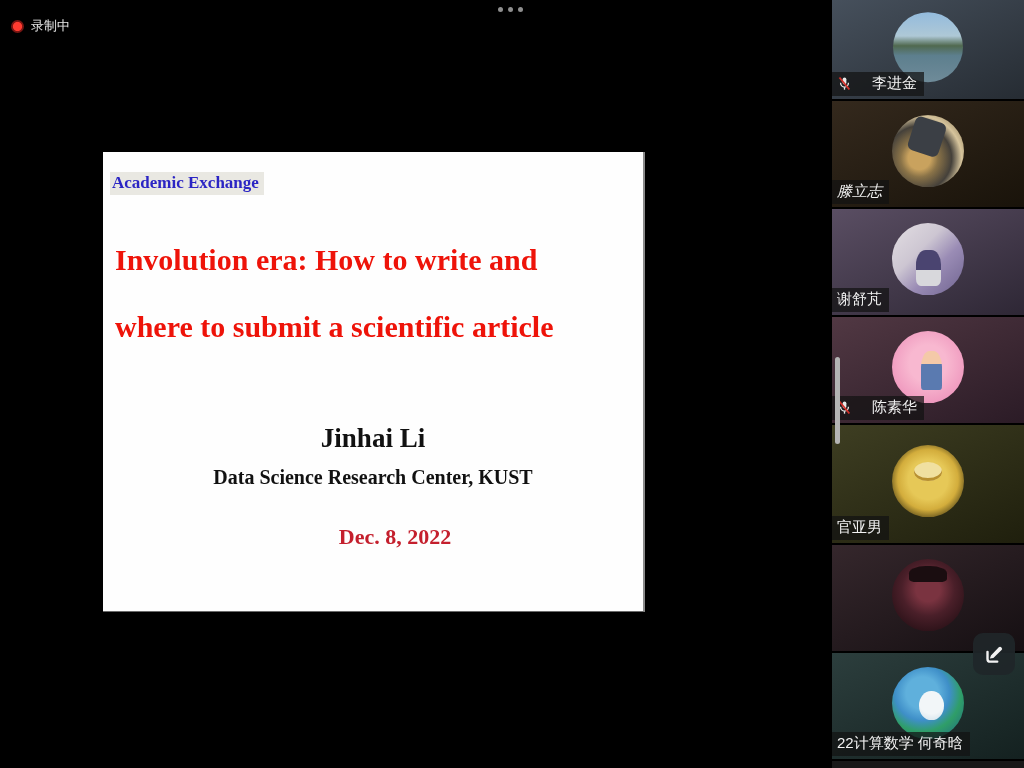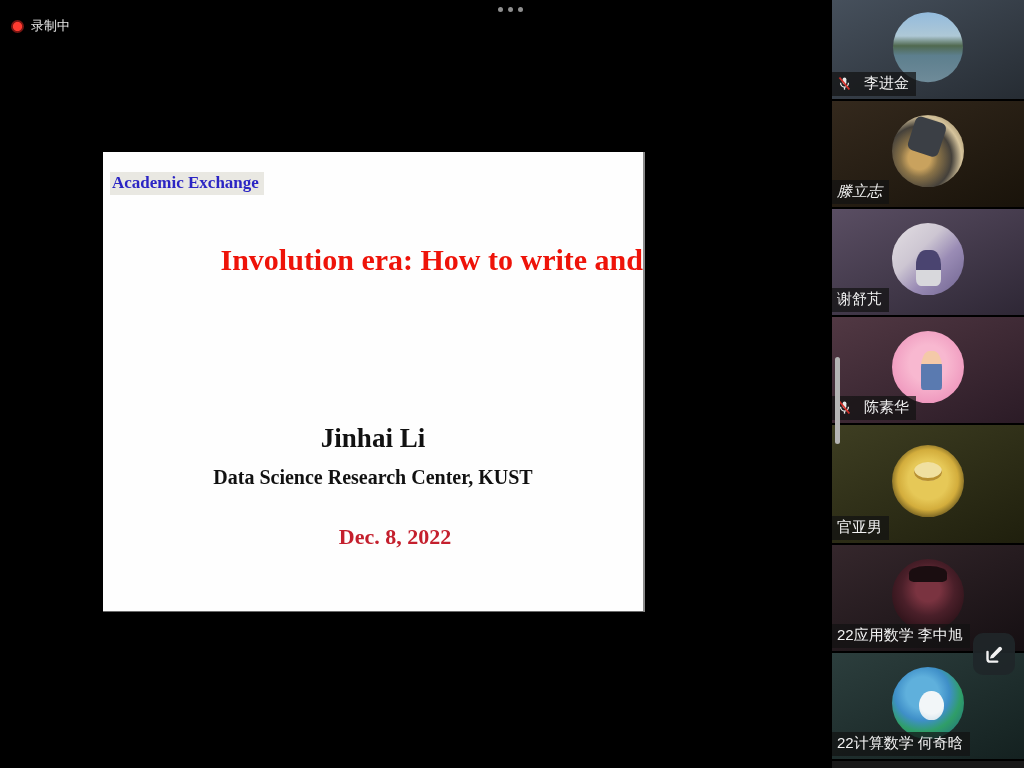--- a/index.html
+++ b/index.html
@@ -18,22 +18,22 @@
 
   #notif-dot { position:absolute; left:1009px; top:4px; width:9px; height:9px; border-radius:50%;
                background:radial-gradient(circle at 45% 40%, #ffc83c 0 45%, #d2691e 80%, #8a3a10 100%); }
 
   
   #slide { position:absolute; left:103px; top:152px; width:542px; height:460px; background:#fefefe;
            border-right:2px solid #8a8a8a; border-bottom:1px solid #6a6a6a;
            font-family:"Liberation Serif","DejaVu Serif",serif; }
   #slide-badge { position:absolute; left:7px; top:20px; font-size:17px; font-weight:bold;
                  color:#2b25c4; background:#e9e8e2; padding:1px 5px 2px 2px; }
-  #slide-title { position:absolute; top:74px; left:0; width:100%; text-align:right;
-                 font-size:30px; line-height:67px; font-weight:bold; color:#ee1309; }
+  #slide-title { position:absolute; top:74px; left:0; width:100%; text-align:left;
+                 font-size:30px; line-height:67px; font-weight:bold; color:#ee1309;padding-left:12px; }
   #slide-author { position:absolute; top:271px; width:100%; text-align:center;
                   font-size:27px; font-weight:bold; color:#111; }
   #slide-affil { position:absolute; top:314px; width:100%; text-align:center;
                  font-size:20px; font-weight:bold; color:#111; }
   #slide-date { position:absolute; top:372px; width:100%; text-align:center;
                 font-size:22px; font-weight:bold; color:#c41f2d;padding-left:44px; }
 
   
   #sidebar { position:absolute; left:832px; top:0; width:192px; height:768px;
              display:flex; flex-direction:column; gap:2px; background:#000; }
@@ -64,21 +64,21 @@
   .t5 .avatar { background:radial-gradient(circle at 50% 48%,#e6c857 0 38%,#d3ad3c 58%,#453a14 82%,#181405 100%); }
   .t5 .avatar::after { content:""; position:absolute; left:30%; top:24%; width:40%; height:26%;
     background:#f0e0a0; border-radius:50%; box-shadow:inset 0 -3px 0 #b89030; }
   .t6 .avatar { background:radial-gradient(circle at 50% 42%,#7a3340 0 22%,#4a1f29 48%,#17090d 100%); }
   .t6 .avatar::after { content:""; position:absolute; left:24%; top:10%; width:52%; height:22%;
     background:#1a0d10; border-radius:45% 45% 20% 20%; }
   .t7 .avatar { background:radial-gradient(circle at 42% 36%,#5fb0dc 0 26%,#3f8fc8 44%,#2f9e68 62%,#1c5f8a 100%); }
   .t7 .avatar::after { content:""; position:absolute; left:38%; top:34%; width:34%; height:40%;
     background:radial-gradient(circle at 50% 35%,#f2f6f8 0 55%,#cfe0ea 100%); border-radius:50%; }
 
-  .name-tag { position:absolute; left:0; bottom:3px; display:flex; align-items:center; gap:12px;
+  .name-tag { position:absolute; left:0; bottom:3px; display:flex; align-items:center; gap:20px;
               background:rgba(18,18,18,0.72); color:#f2f2f2; font-size:15px;
               padding:2px 7px 3px 5px; max-width:100%; white-space:nowrap; }
   .mic { width:15px; height:15px; flex:0 0 auto; }
 
   #annotate-btn { position:absolute; left:141px; top:633px; width:42px; height:42px;
                   background:rgba(32,38,41,0.92); border-radius:10px; display:flex;
                   align-items:center; justify-content:center; cursor:pointer; }
 
   #scrollbar { position:absolute; left:3px; top:357px; width:5px; height:87px;
                background:#b4b4b4; border-radius:3px; }
@@ -98,20 +98,21 @@
       <i></i>
       <i></i>
   </div>
 
   <span id="notif-dot"></span>
 
   <div id="slide">
     <span id="slide-badge">Academic Exchange</span>
     <div id="slide-title">
       <div>Involution era: How to write and</div>
+      <div>where to submit a scientific article</div>
     </div>
     <div id="slide-author">Jinhai Li</div>
     <div id="slide-affil">Data Science Research Center, KUST</div>
     <div id="slide-date">Dec. 8, 2022</div>
   </div>
 
   <div id="sidebar">
 
     <div class="tile t1">
       <div class="avatar"></div>
@@ -155,23 +156,20 @@
 
     <div class="tile t5">
       <div class="avatar"></div>
       <div class="name-tag">
         <span>官亚男</span>
       </div>
     </div>
 
     <div class="tile t6">
       <div class="avatar"></div>
-      <div class="name-tag">
-        <span>22应用数学 李中旭</span>
-      </div>
     </div>
 
     <div class="tile t7">
       <div class="avatar"></div>
       <div class="name-tag">
         <span>22计算数学 何奇晗</span>
       </div>
     </div>
 
     <div class="tile t8"></div>

